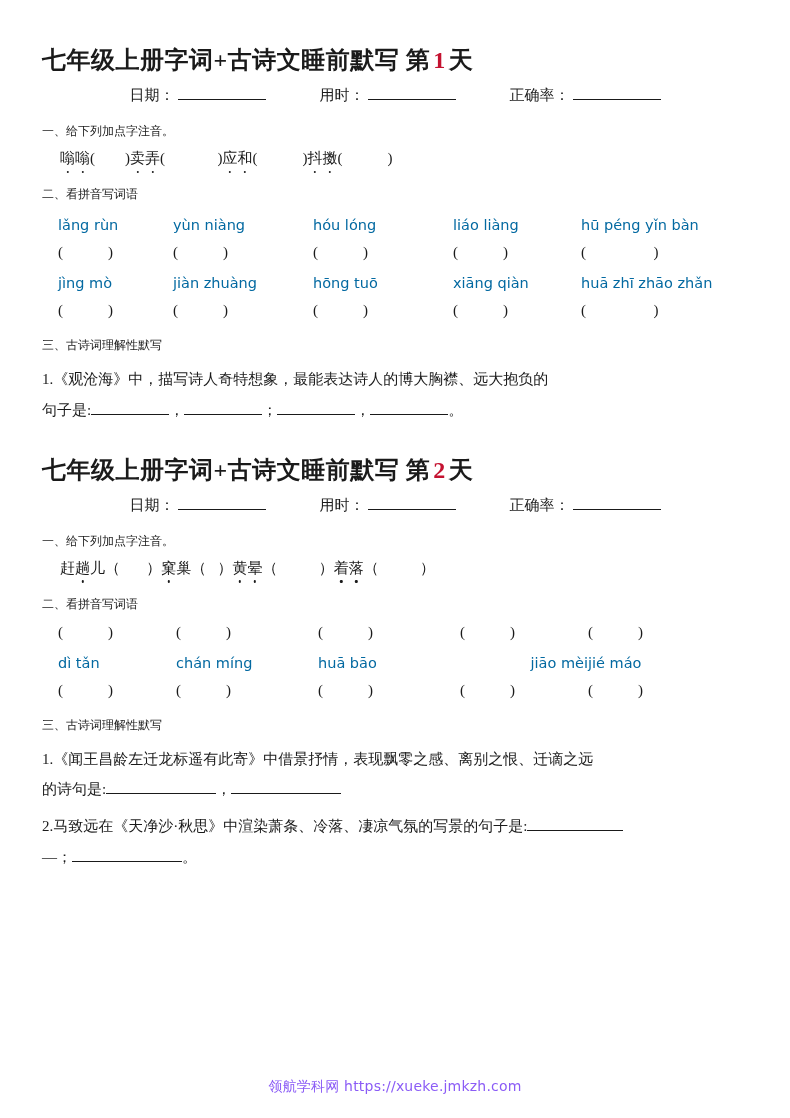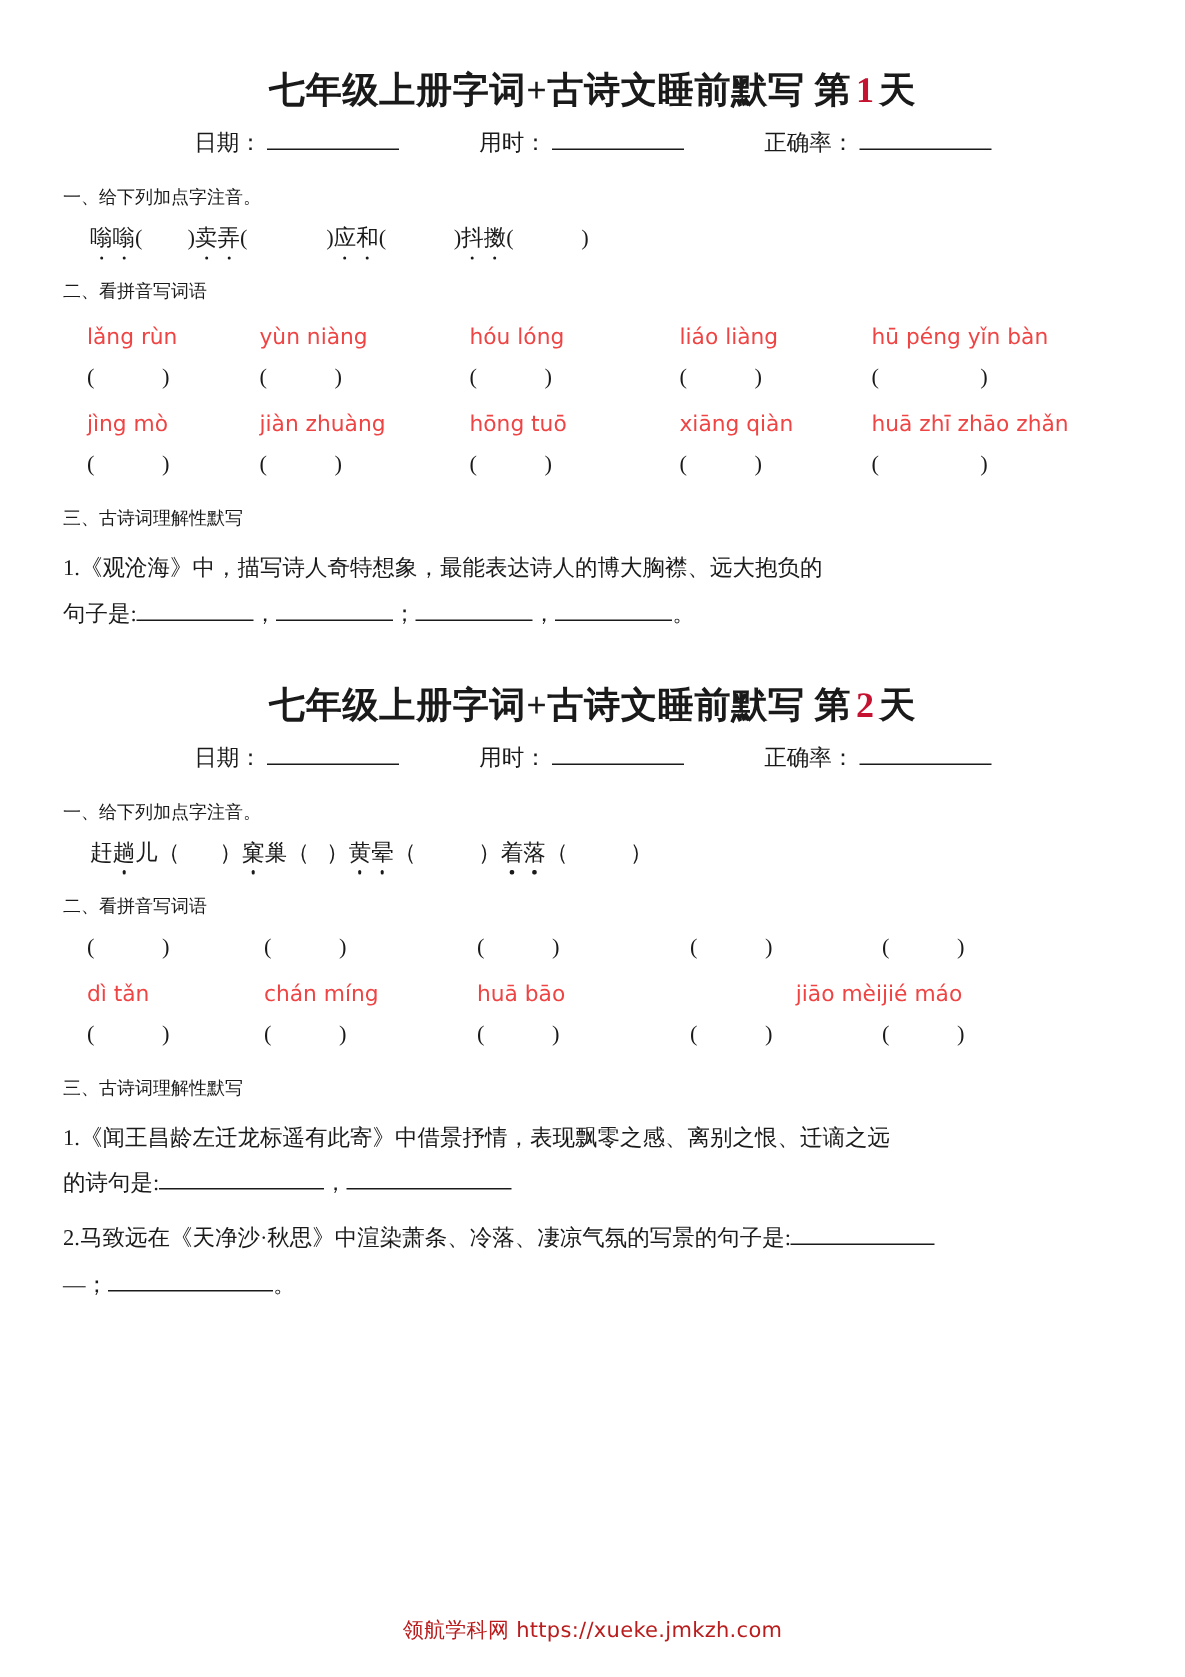--- a/index.html
+++ b/index.html
@@ -22,21 +22,21 @@
     box-sizing: border-box;
     padding: 0 42px;
   }
 
   
   .worksheet { position: relative; }
   .worksheet.day1 { padding-top: 44px; }
   .worksheet.day2 { padding-top: 28px; }
 
   .ws-title {
-    text-align: center;
+    text-align: left;
     font-family: "Liberation Serif", "DejaVu Serif", serif;
     font-weight: bold;
     font-size: 24px;
     letter-spacing: 0.5px;
     margin: 0;
     white-space: nowrap;
   }
   .ws-title .daynum {
     font-family: "Liberation Serif", "DejaVu Serif", serif;
     font-weight: bold;
@@ -108,21 +108,21 @@
   }
 
   
   .pinyin-block { margin-top: 6px; }
   .pinyin-row {
     display: flex;
     padding-left: 16px;
     font-size: 14.5px;
     font-family: "DejaVu Sans", "Liberation Sans", sans-serif;
     margin-top: 14px;
-    color: #ef4444;
+    color: #0369a1;
   }
   .pinyin-cell { text-align: left; }
   .answer-row {
     display: flex;
     padding-left: 16px;
     font-size: 15px;
     margin-top: 11px;
     color: #1a1a1a;
   }
   .answer-cell { text-align: left; white-space: pre; }
@@ -316,14 +316,14 @@
       <span>1.</span><span>《闻王昌龄左迁龙标遥有此寄》中借景抒情，表现飘零之感、离别之恨、迁谪之远</span><br>
       <span>的诗句是:</span><span class="blank b-xl"></span><span>，</span><span class="blank b-xl"></span>
     </div>
 
     <div class="q tight">
       <span>2.</span><span>马致远在《天净沙·秋思》中渲染萧条、冷落、凄凉气氛的写景的句子是:</span><span class="blank b-lg"></span><br>
       <span>—；</span><span class="blank b-xl"></span><span>。</span>
     </div>
   </section>
 
-  <div class="footer" style="color: #b91c1c;">领航学科网 https://xueke.jmkzh.com</div>
+  <div class="footer" style="color: #8b5cf6;">领航学科网 https://xueke.jmkzh.com</div>
 </div>
 
 </body></html>

